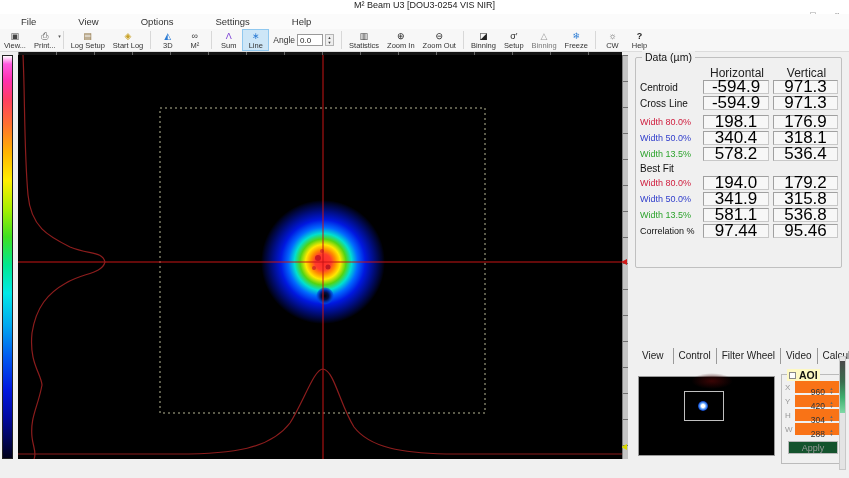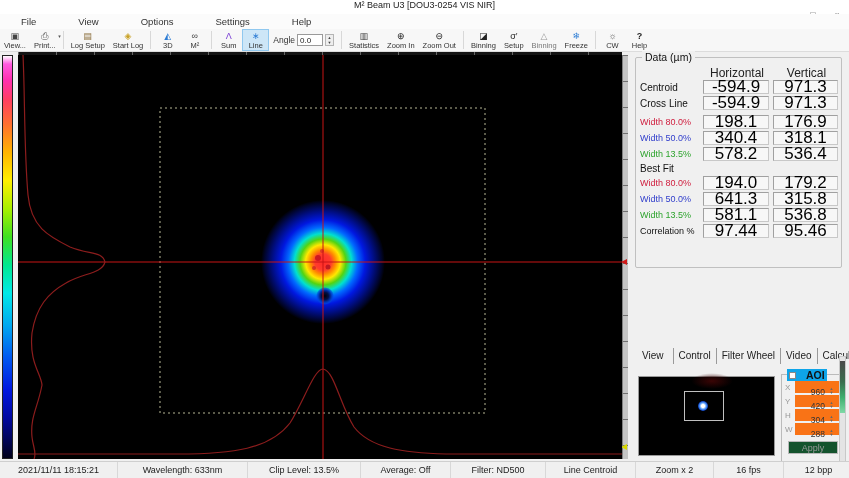--- a/index.html
+++ b/index.html
@@ -71,21 +71,21 @@
   
   .thumb { position:absolute; left:638px; top:376px; width:137px; height:80px; background:#000; border:1px solid #999; }
   .thumb-smudge { position:absolute; left:52px; top:-4px; width:42px; height:16px; border-radius:50%;
     background: radial-gradient(ellipse at center,#3a0505 0%,transparent 70%); }
   .thumb-rect { position:absolute; left:45px; top:14px; width:40px; height:30px; border:1px solid #c0c0c0; }
   .thumb-dot { position:absolute; left:59px; top:24px; width:10px; height:10px; border-radius:50%;
     background: radial-gradient(circle,#ffffff 0%,#ffffff 22%,#58a0ff 45%,#0030b0 72%,transparent 100%); }
 
   
   .aoi { position:absolute; left:781px; top:374px; width:64px; height:90px; border:1px solid #bbb; }
-  .aoi-title { position:absolute; top:-6px; left:5px; background:#0ea5e9; padding:0 2px; display:flex; align-items:center; gap:10px; }
+  .aoi-title { position:absolute; top:-6px; left:5px; background:#fef9c3; padding:0 2px; display:flex; align-items:center; gap:3px; }
   .aoi-check { width:7px; height:7px; border:1px solid #888; background:#fdfdfd; }
   .aoi-name { font-size:10.5px; font-weight:bold; color:#111; }
   .aoi-row { display:flex; align-items:center; margin:2px 3px 0 3px; gap:2px; }
   .aoi-lab { width:8px; font-size:8px; color:#999; }
   .aoi-field { flex:1; display:flex; height:11px; border:6px solid #f97316; background:#f5f5f5; }
   .aoi-val { flex:1; font-size:8.5px; color:#333; text-align:right; padding:0 2px; line-height:10px; }
   .aoi-spin { width:8px; border-left:1px solid #b0b0b0; display:flex; flex-direction:column; }
   .aoi-spin span { flex:1; font-size:4px; line-height:4px; text-align:center; color:#666; }
   .aoi-apply { display:block; margin:6px auto 0; width:50px; height:13px; background:#14532d; border:1px solid #b8b8b8; font-size:9px; color:#9a9a9a; font-family:"Liberation Sans",sans-serif; }
 
@@ -300,21 +300,21 @@
       <div class="dval">578.2</div>
       <div class="dval">536.4</div>
 
       <div class="dsub">Best Fit</div>
 
       <div class="dlabel small red">Width 80.0%</div>
       <div class="dval">194.0</div>
       <div class="dval">179.2</div>
 
       <div class="dlabel small blue">Width 50.0%</div>
-      <div class="dval">641.3</div>
+      <div class="dval">341.9</div>
       <div class="dval">315.8</div>
 
       <div class="dlabel small green">Width 13.5%</div>
       <div class="dval">581.1</div>
       <div class="dval">536.8</div>
 
       <div class="dlabel small">Correlation %</div>
       <div class="dval">97.44</div>
       <div class="dval">95.46</div>
     </div>
@@ -380,27 +380,14 @@
           </span>
       </span>
     </div>
     <button class="aoi-apply">Apply</button>
   </div>
 
   <div class="vslider">
     <div class="vthumb"></div>
   </div>
 
-  <div class="statusbar">
-    <div class="sseg">2021/11/11 18:15:21</div>
-    <div class="sseg">Wavelength: 633nm</div>
-    <div class="sseg">Clip Level: 13.5%</div>
-    <div class="sseg">Average: Off</div>
-    <div class="sseg">Filter: ND500</div>
-    <div class="sseg">Line Centroid</div>
-    <div class="sseg">Zoom x 2</div>
-    <div class="sseg">16 fps</div>
-    <div class="sseg">12 bpp</div>
-
-    <div class="sfill"></div>
-  </div>
 
 </div>
 
 </body></html>

